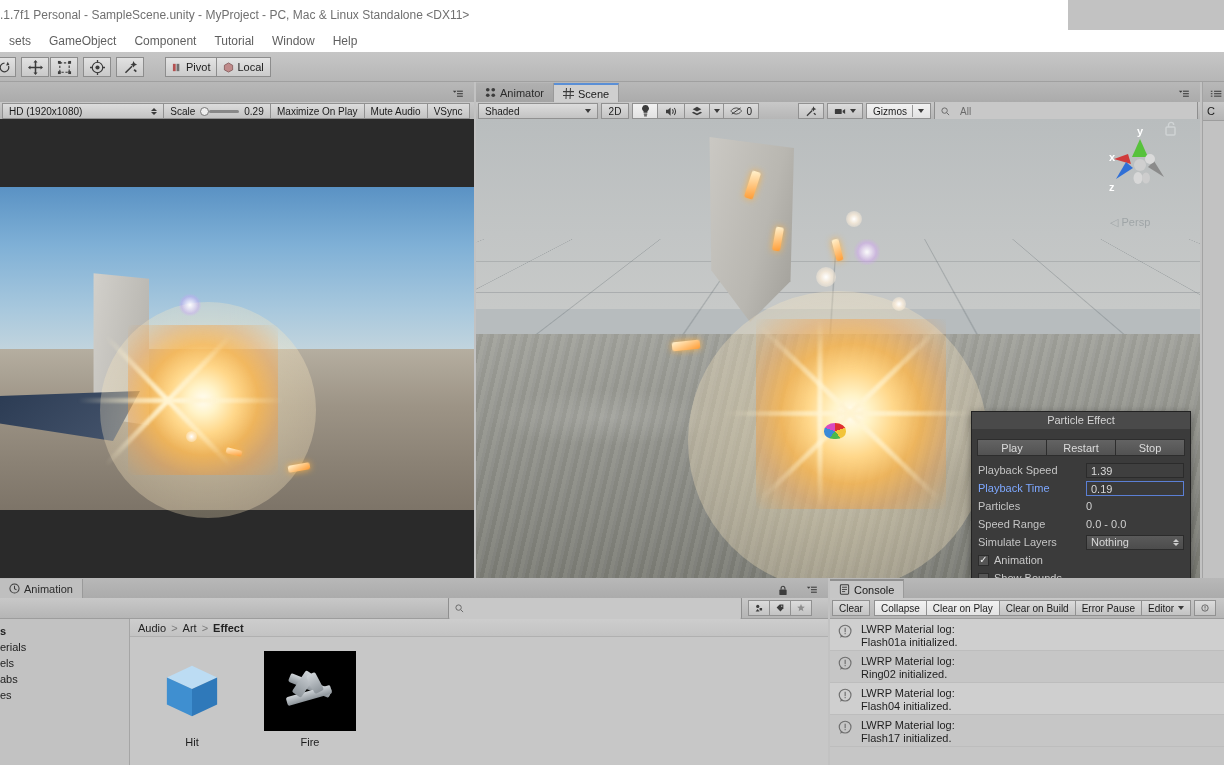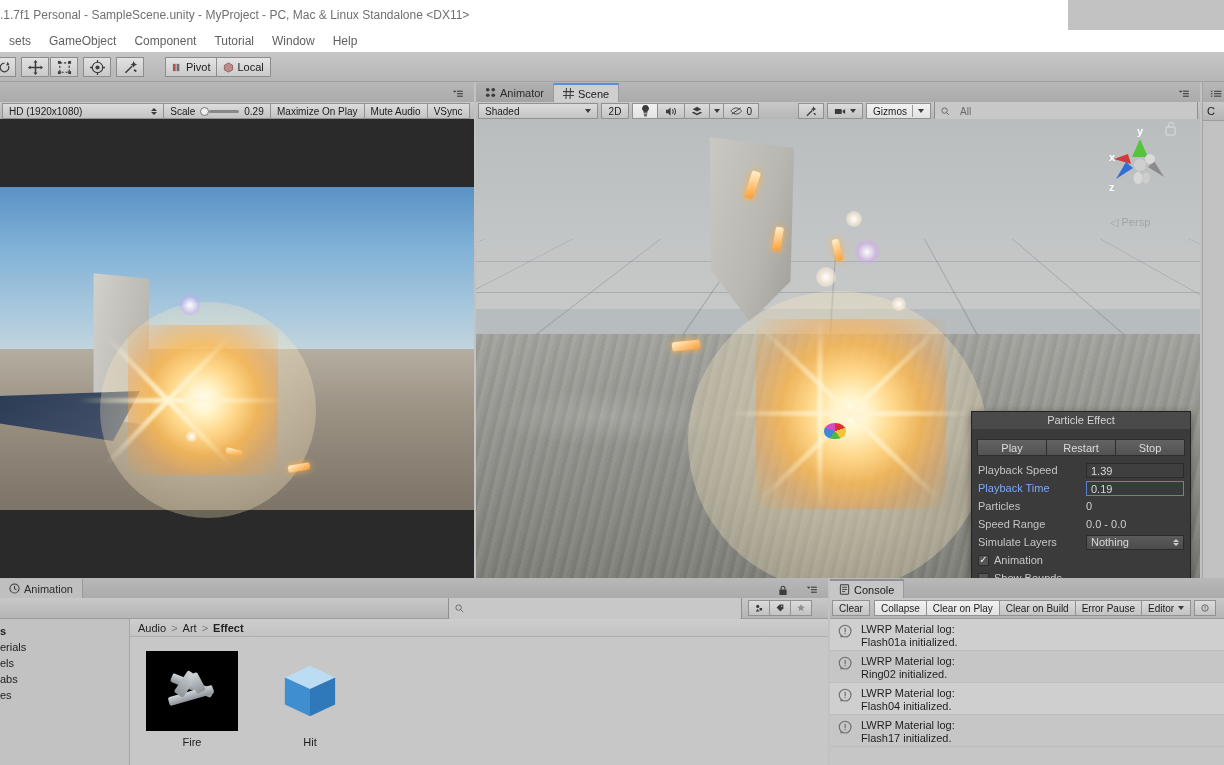--- a/index.html
+++ b/index.html
@@ -731,38 +731,38 @@
       <div class="proj-right">
         <div class="breadcrumb">
           <span class="crumb">Audio</span>
           <span class="sep">&gt;</span>
           <span class="crumb">Art</span>
           <span class="sep">&gt;</span>
           <span class="crumb cur">Effect</span>
         </div>
         <div class="asset-grid">
           <div class="asset">
-            <div class="thumb thumb-fire">
-              <div class="log" style="left:24px;top:30px;width:44px;height:9px;transform:rotate(22deg)"></div>
-              <div class="log" style="left:22px;top:40px;width:46px;height:9px;transform:rotate(-16deg)"></div>
-              <div class="log" style="left:34px;top:20px;width:11px;height:26px;transform:rotate(34deg)"></div>
-              <div class="log" style="left:46px;top:22px;width:10px;height:20px;transform:rotate(-28deg)"></div>
-            </div>
-            <div class="name">Fire</div>
-          </div>
-          <div class="asset">
             <div class="thumb thumb-hit">
               <svg width="58" height="58" viewBox="0 0 60 60">
                 <polygon points="30,4 56,16 30,28 4,16" fill="#bcdcf3"></polygon>
                 <polygon points="4,16 30,28 30,56 4,44" fill="#3f8fd0"></polygon>
                 <polygon points="56,16 30,28 30,56 56,44" fill="#2f79ba"></polygon>
               </svg>
             </div>
             <div class="name">Hit</div>
           </div>
+          <div class="asset">
+            <div class="thumb thumb-fire">
+              <div class="log" style="left:24px;top:30px;width:44px;height:9px;transform:rotate(22deg)"></div>
+              <div class="log" style="left:22px;top:40px;width:46px;height:9px;transform:rotate(-16deg)"></div>
+              <div class="log" style="left:34px;top:20px;width:11px;height:26px;transform:rotate(34deg)"></div>
+              <div class="log" style="left:46px;top:22px;width:10px;height:20px;transform:rotate(-28deg)"></div>
+            </div>
+            <div class="name">Fire</div>
+          </div>
         </div>
       </div>
     </div>
   </div>
 
   <div class="panel" id="console-panel">
     <div class="panel-tabrow">
       <div class="tab active" style="border-top-color:#8f8f8f;background:#c6c6c6">
         <svg width="11" height="11" viewBox="0 0 12 12">
             <rect x="1.5" y="0.8" width="9" height="10.4" rx="1" fill="none" stroke="#3c3c3c" stroke-width="1.1"></rect>

